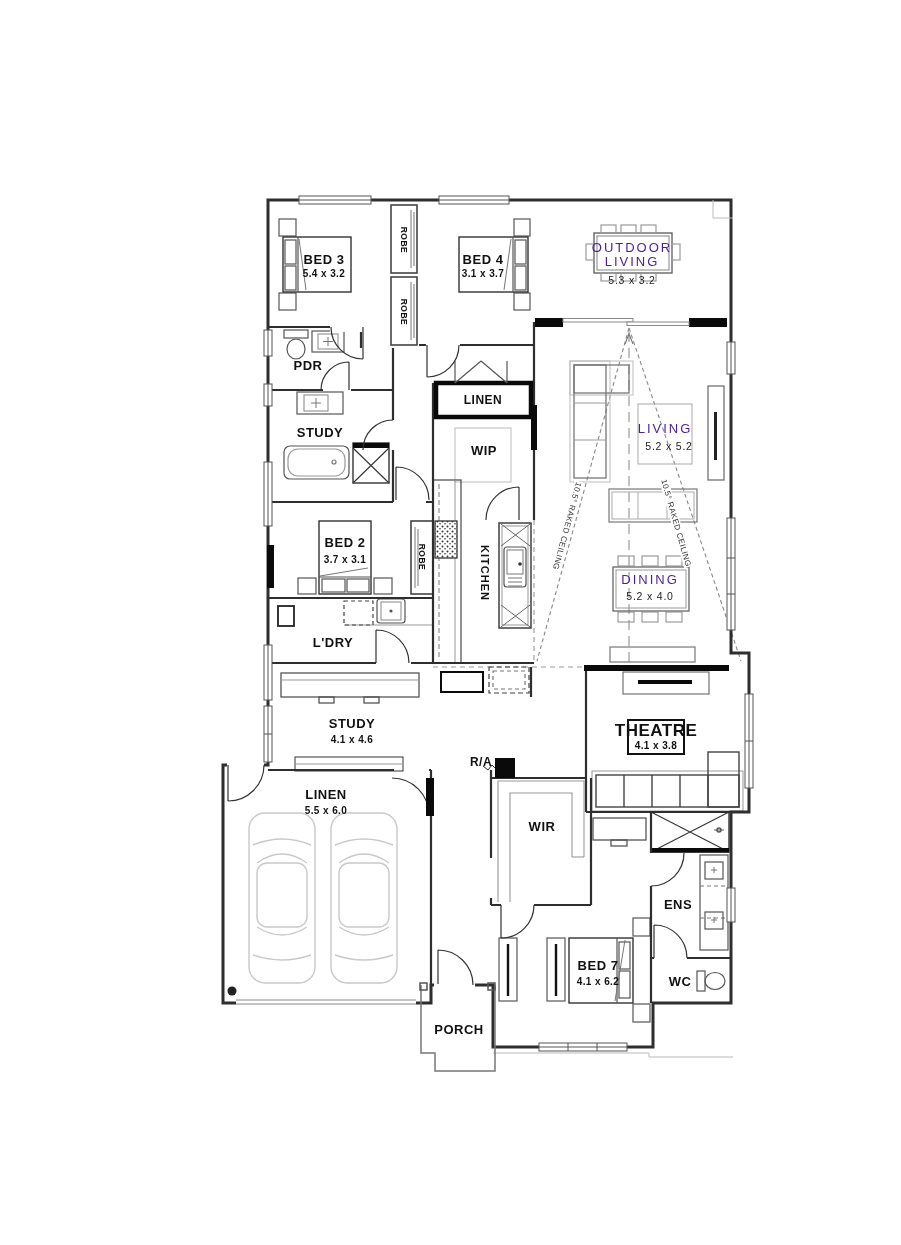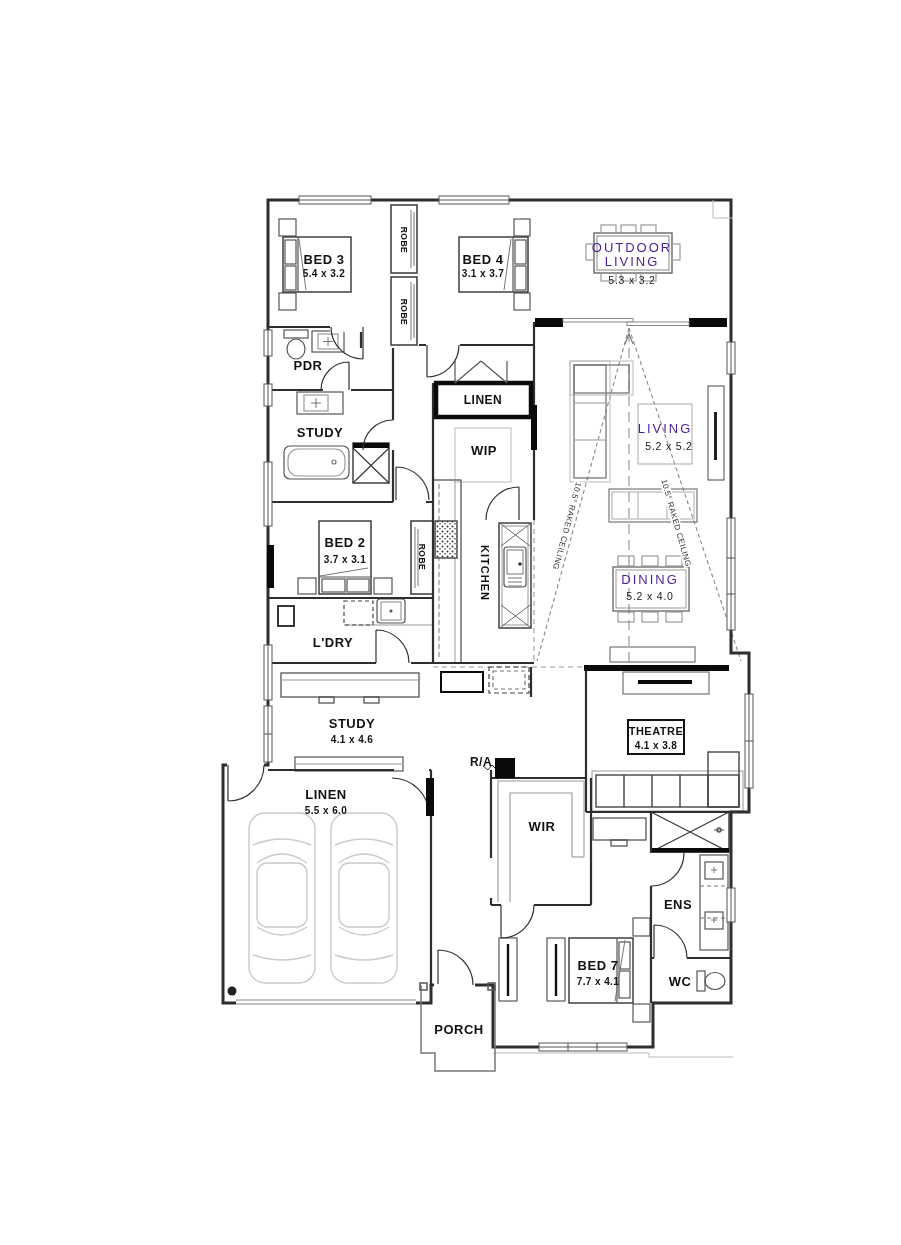--- a/index.html
+++ b/index.html
@@ -419,31 +419,31 @@
   <div class="vlbl robe-t" style="left:391px;top:557px">ROBE</div>
   <div class="vlbl kitchen-t" style="left:454px;top:573px">KITCHEN</div>
 
   <div class="lbl-light" style="left:619px;top:579px">DINING</div>
   <div class="dims-light" style="left:619px;top:596px">5.2 x 4.0</div>
 
   <div class="lbl" style="left:302px;top:642px">L'DRY</div>
   <div class="lbl" style="left:321px;top:723px">STUDY</div>
   <div class="dims" style="left:321px;top:739px">4.1 x 4.6</div>
 
-  <div class="lbl" style="left:625px;top:731px;font-size:11px">THEATRE</div>
+  <div class="lbl" style="left:625px;top:731px;font-size:17px">THEATRE</div>
   <div class="dims" style="left:625px;top:745px">4.1 x 3.8</div>
 
   <div class="lbl" style="left:295px;top:794px">LINEN</div>
   <div class="dims" style="left:295px;top:810px">5.5 x 6.0</div>
 
   <div class="lbl small-b" style="left:450px;top:762px">R/A</div>
 
   <div class="lbl" style="left:511px;top:826px">WIR</div>
   <div class="lbl" style="left:647px;top:904px">ENS</div>
 
   <div class="lbl" style="left:567px;top:965px">BED 7</div>
-  <div class="dims" style="left:567px;top:981px">7.7 x 4.1</div>
+  <div class="dims" style="left:567px;top:981px">4.1 x 6.2</div>
 
   <div class="lbl" style="left:649px;top:981px">WC</div>
   <div class="lbl" style="left:428px;top:1029px">PORCH</div>
 </div>
 
 </div>
 
 </body></html>

